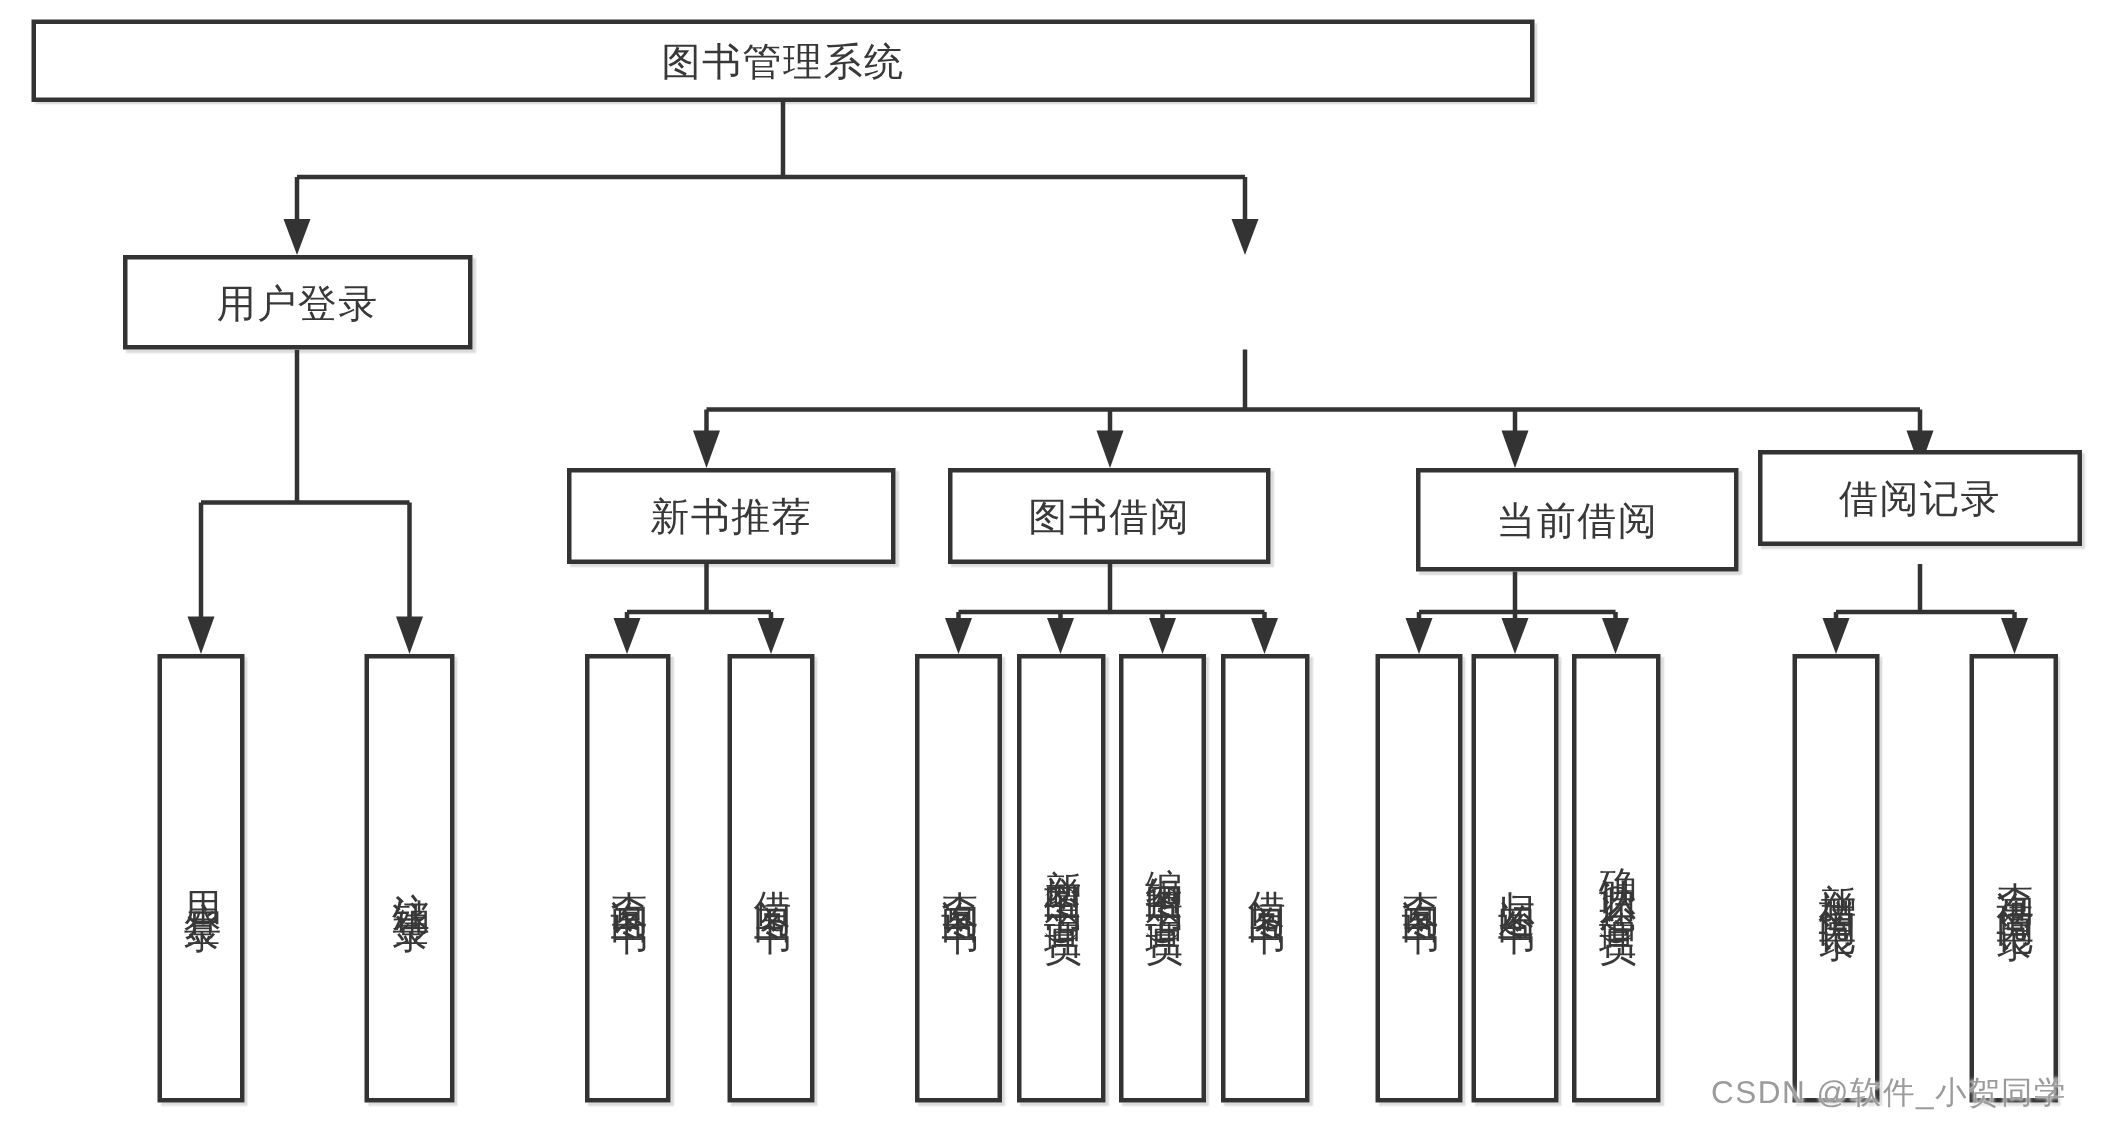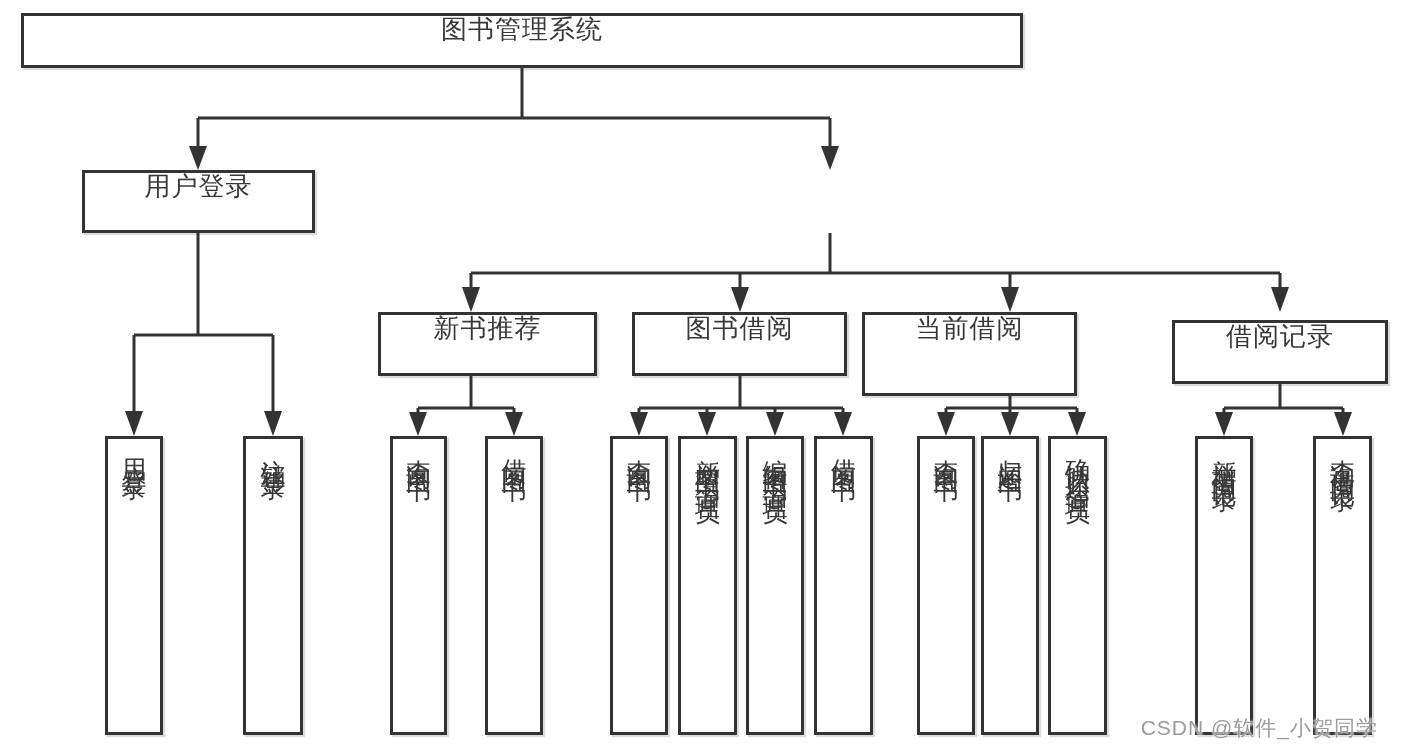--- a/index.html
+++ b/index.html
@@ -22,21 +22,21 @@
     width: 1405px;
     height: 747px;
   }
   .box {
     position: absolute;
     box-sizing: border-box;
     background: #ffffff;
     border: 3px solid #333333;
     color: #383838;
     display: flex;
-    align-items: flex-start;
+    align-items: center;
     justify-content: center;
     box-shadow: 2px 2px 1px rgba(60,60,60,0.18);
   }
   .hbox {
     font-size: 26px;
     letter-spacing: 1px;
     line-height: 1;
   }
   .vbox .vtext {
     writing-mode: vertical-rl;
@@ -110,24 +110,24 @@
   <div class="box hbox" style="left:82px; top:170px; width:233px; height:63px;">
     <span>用户登录</span>
   </div>
 
   <div class="box hbox" style="left:378px; top:312px; width:219px; height:64px;">
     <span>新书推荐</span>
   </div>
   <div class="box hbox" style="left:632px; top:312px; width:215px; height:64px;">
     <span>图书借阅</span>
   </div>
-  <div class="box hbox" style="left:862px; top:312px; width:215px; height:84px;">
+  <div class="box hbox" style="left:944px; top:312px; width:215px; height:69px;">
     <span>当前借阅</span>
   </div>
-  <div class="box hbox" style="left:1172px; top:320px; width:216px; height:64px;">
+  <div class="box hbox" style="left:1172px; top:300px; width:216px; height:64px;">
     <span>借阅记录</span>
   </div>
 
   <div class="box vbox" style="left:105px; top:436px; width:58px; height:299px;">
     <span class="vtext">用户登录</span>
   </div>
   <div class="box vbox" style="left:243px; top:436px; width:60px; height:299px;">
     <span class="vtext">注销登录</span>
   </div>
   <div class="box vbox" style="left:390px; top:436px; width:57px; height:299px;">

